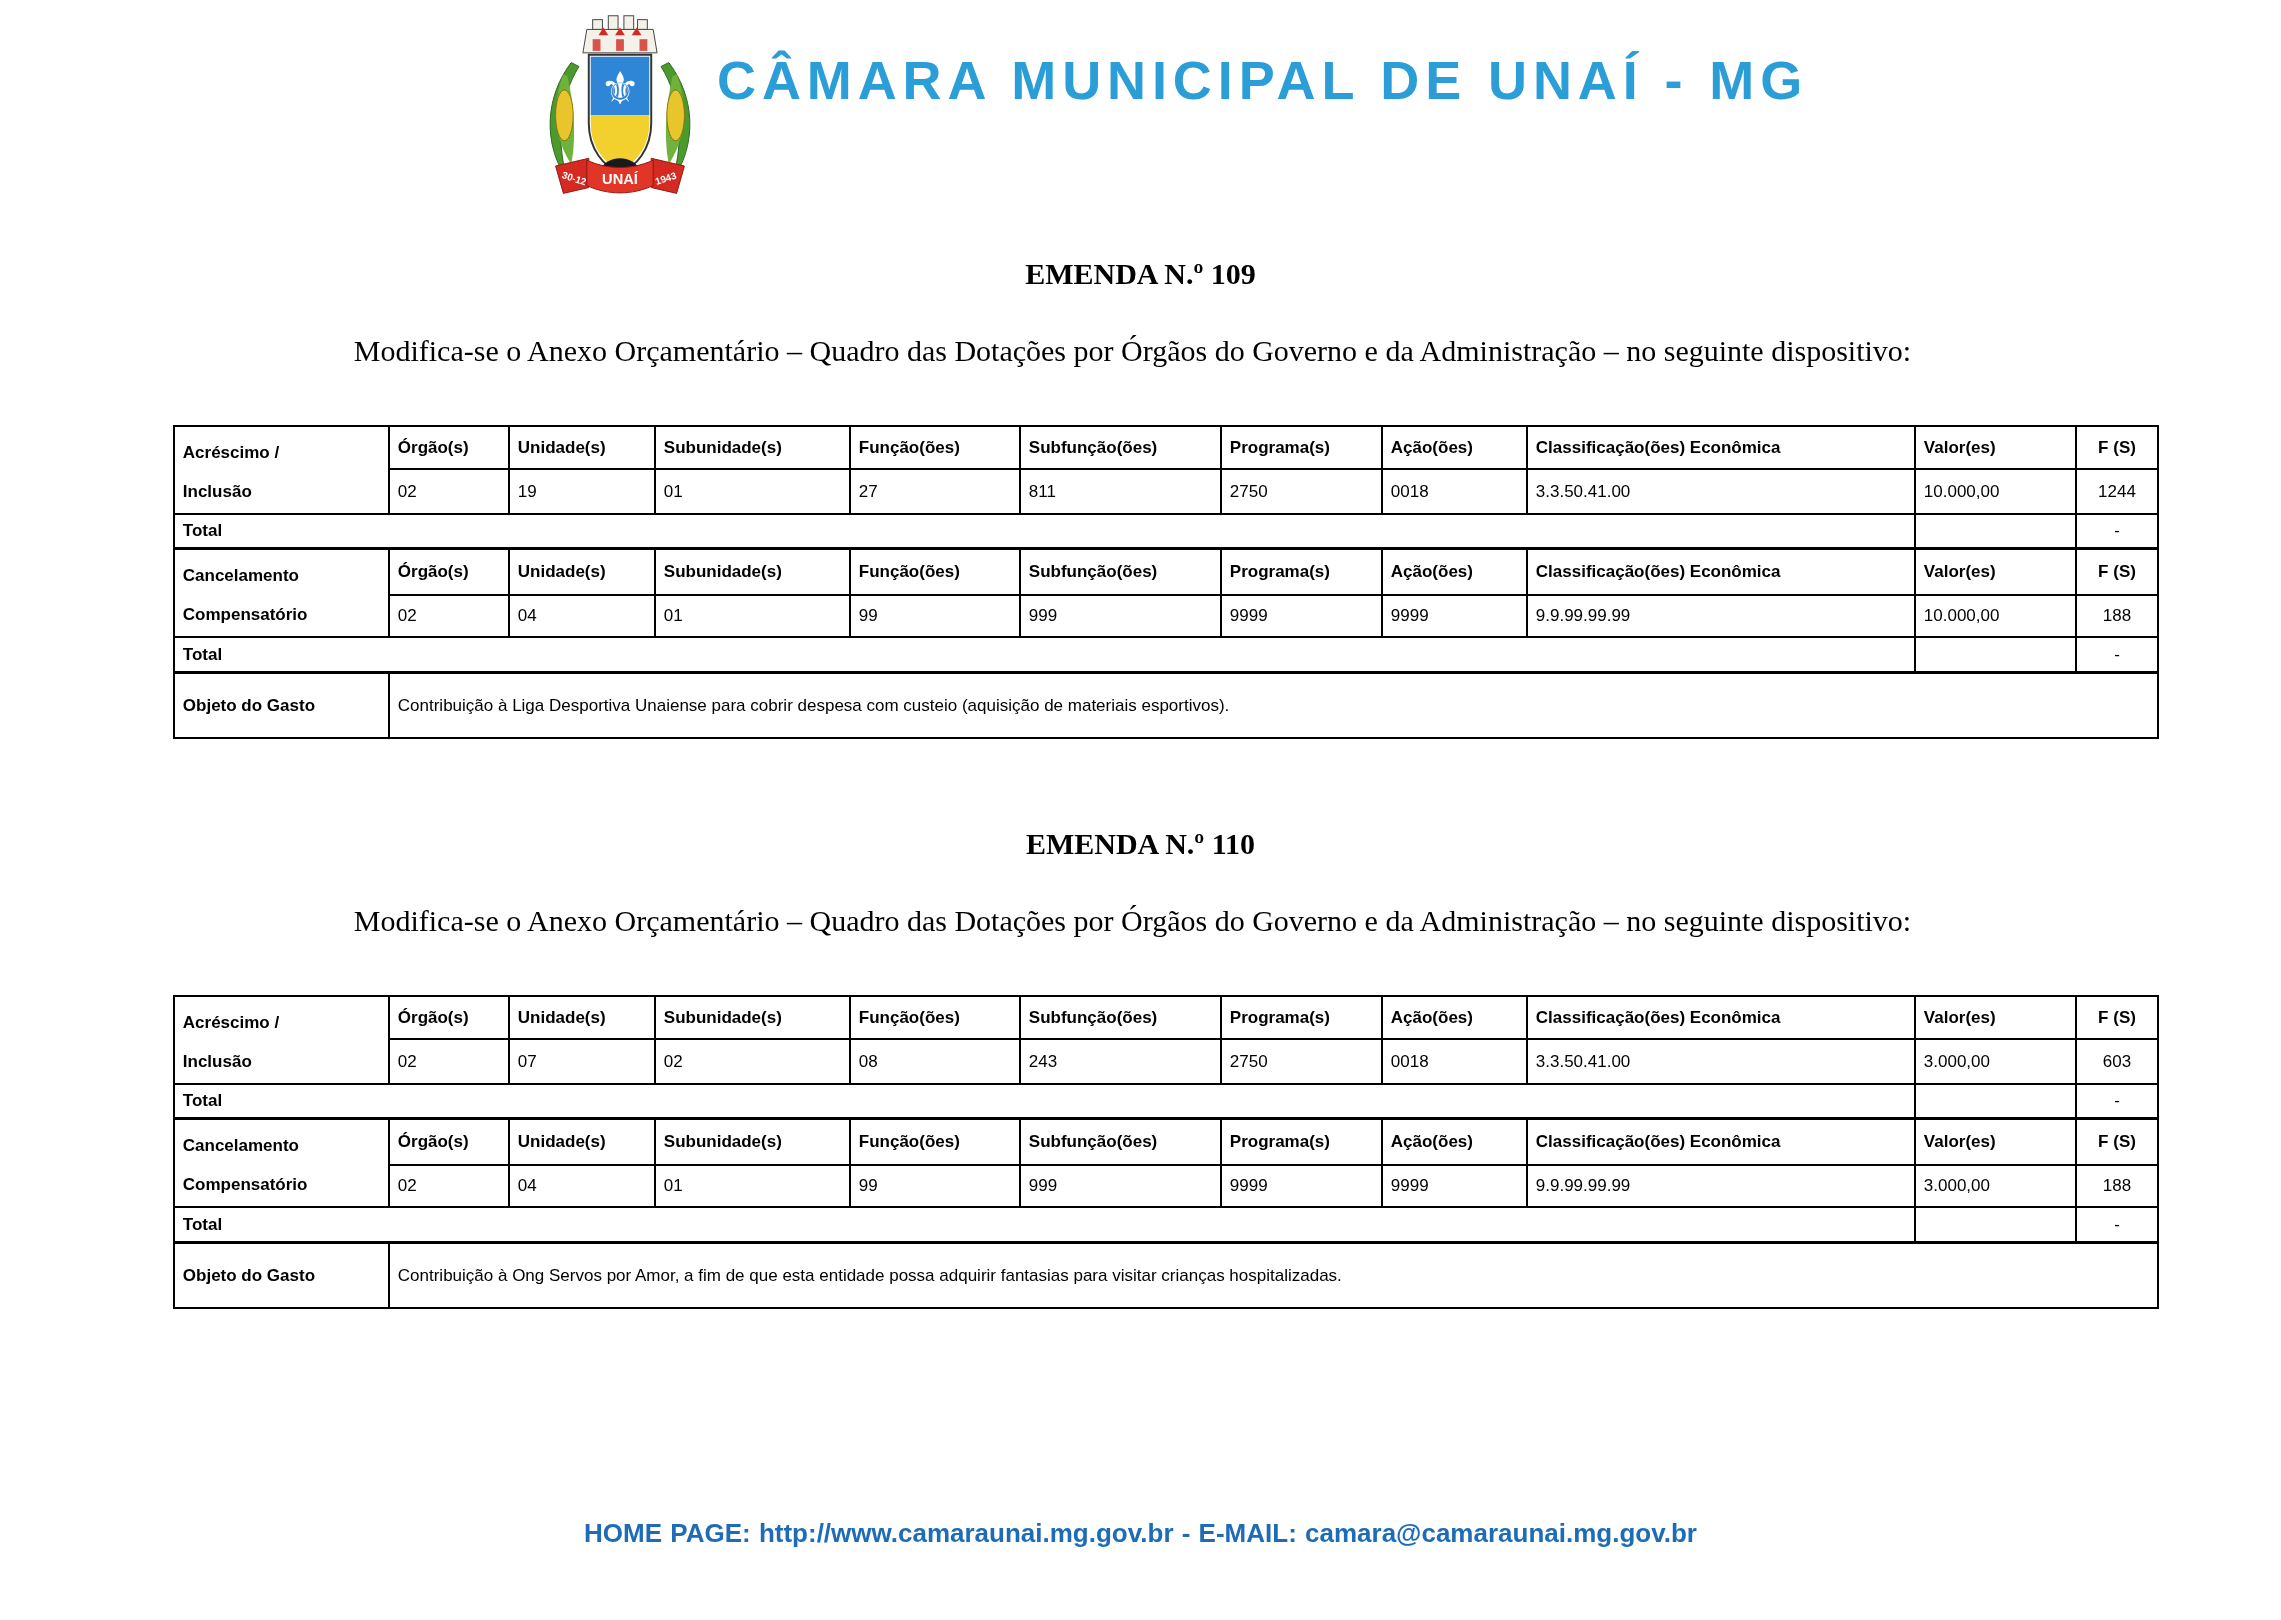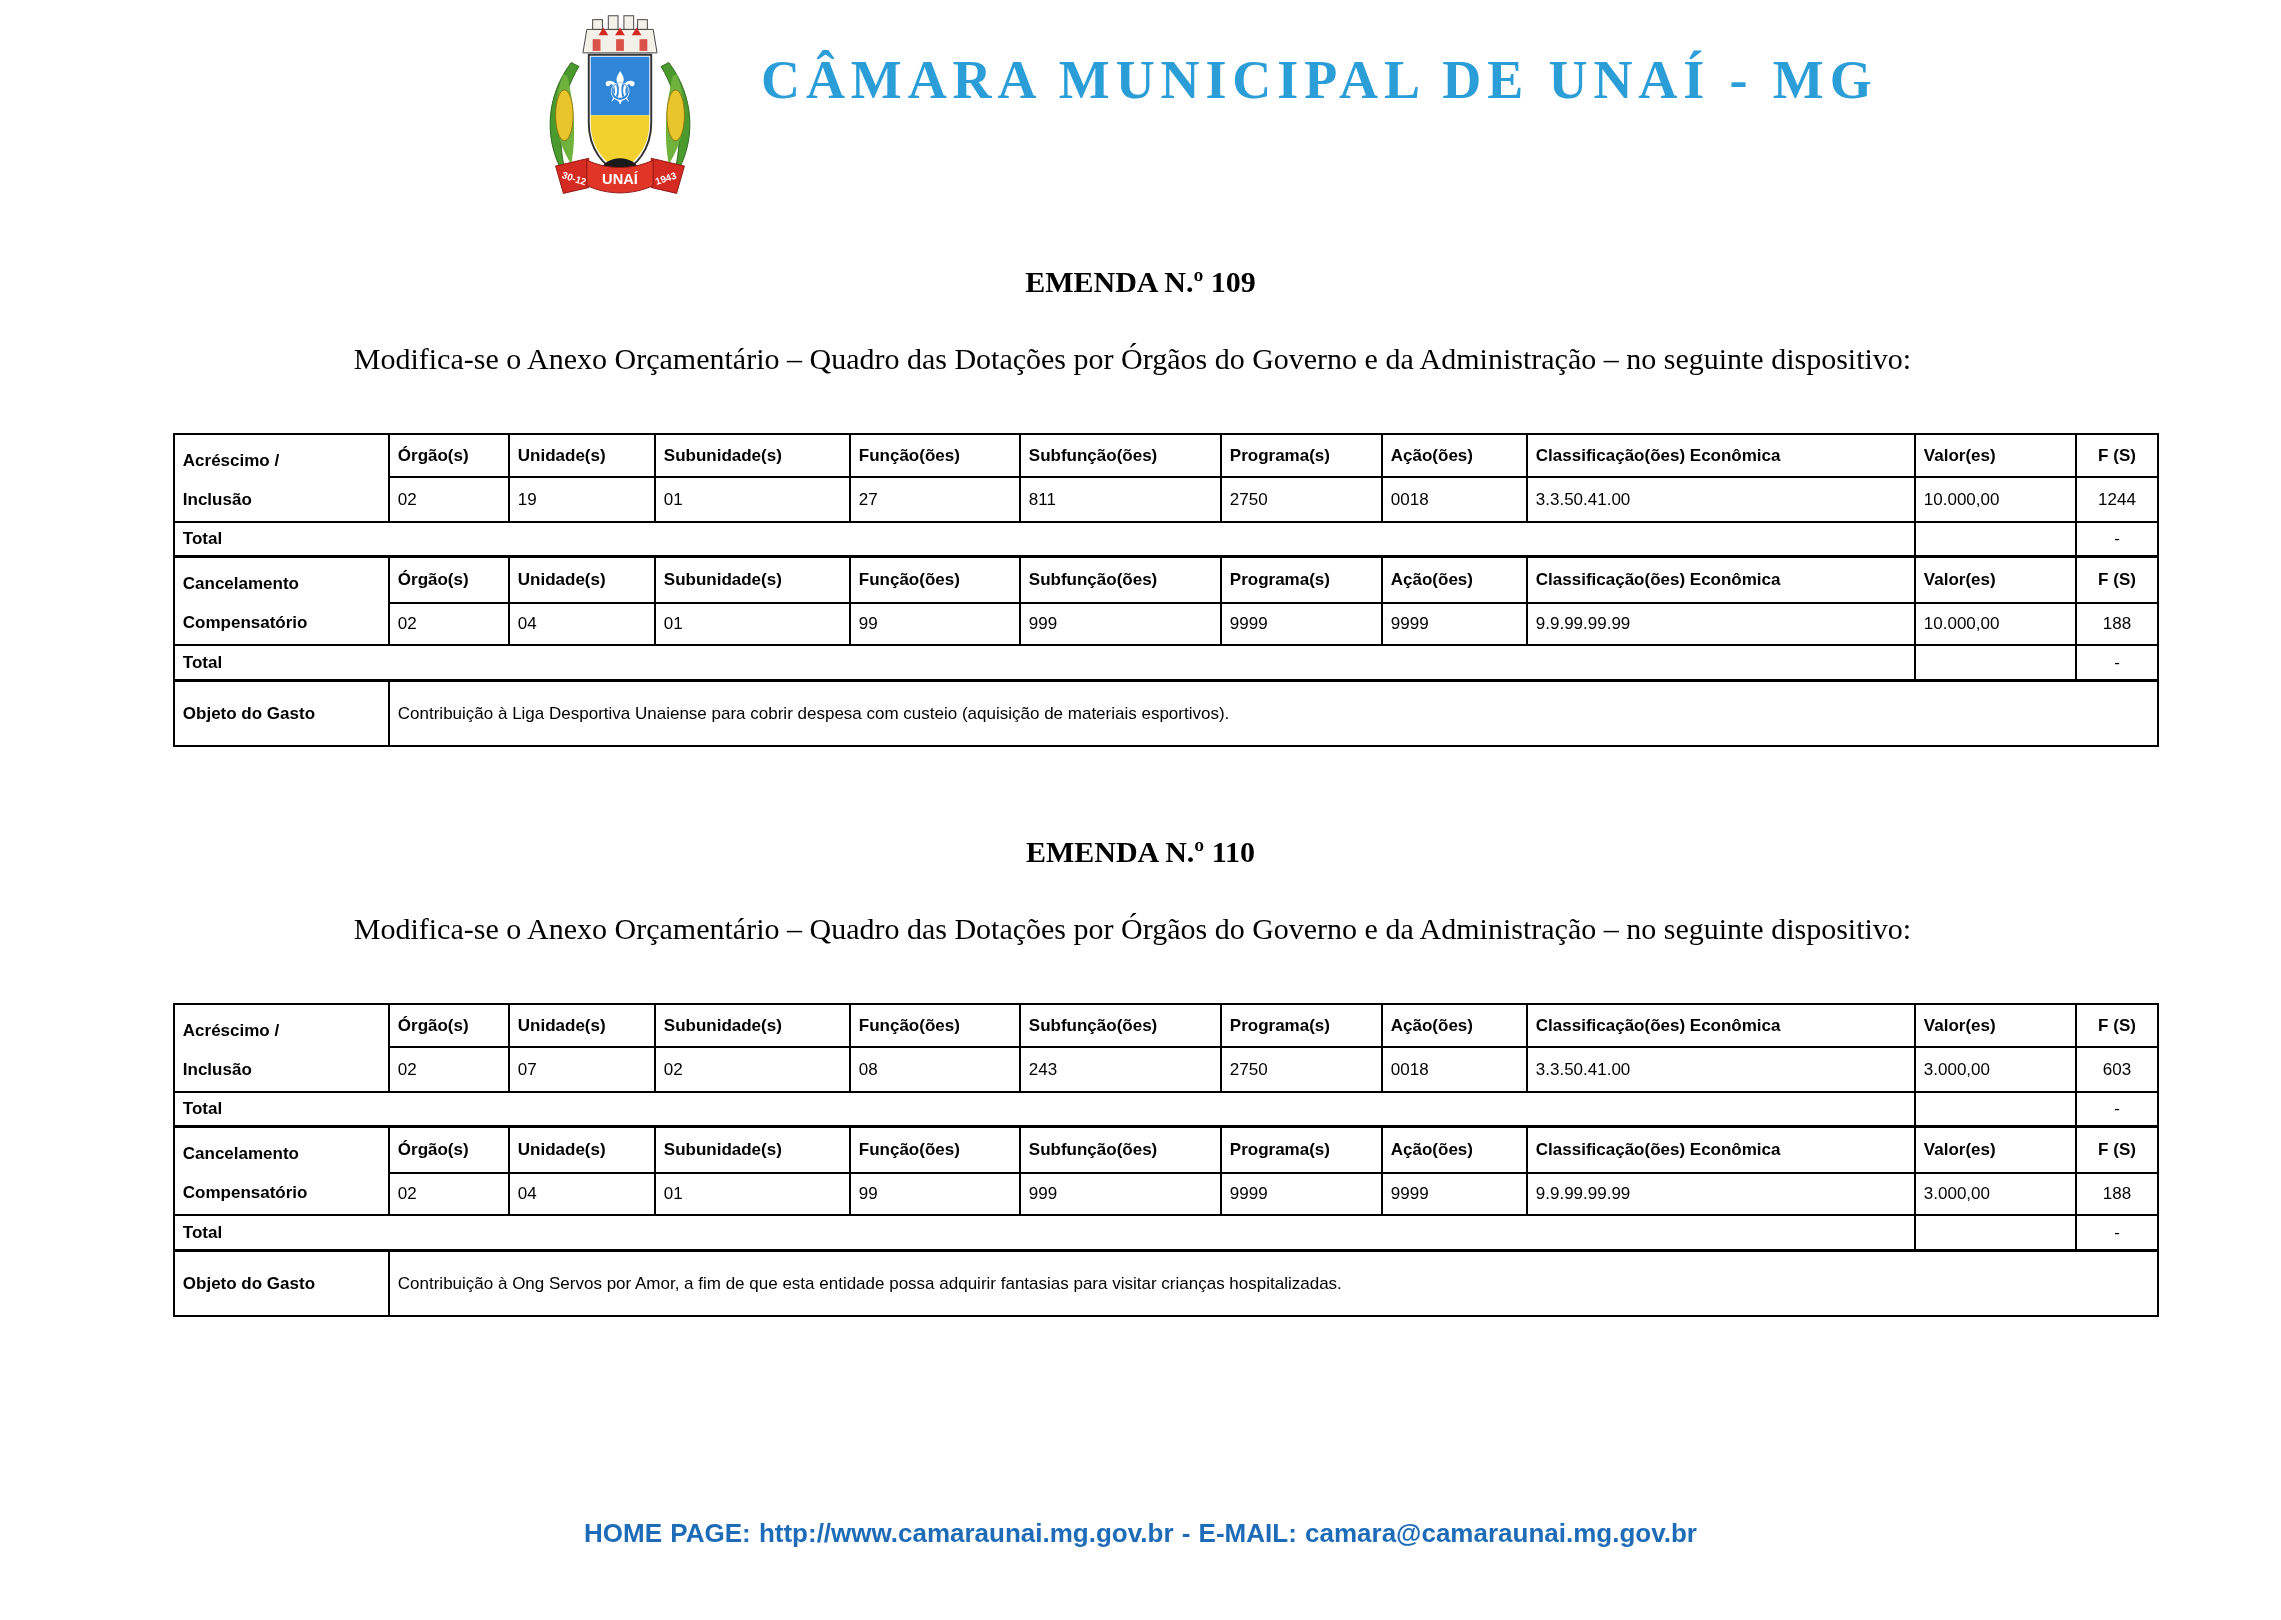--- a/index.html
+++ b/index.html
@@ -13,34 +13,33 @@
     font-family:"Liberation Sans", sans-serif;
     position:relative;
     color:#000;
   }
   
   .logo{
     position:absolute;left:538px;top:5.9px;width:164px;height:203px;
   }
   .doc-title{
     position:absolute;left:717px;top:49px;
-    font-family:Liberation Serif, serif;
+    font-family:Liberation Sans, sans-serif;
     font-weight:bold;
     font-size:54px;
     letter-spacing:5.9px;
     color:var(--title-blue);
     white-space:nowrap;
-    margin-left:44px;
   }
   
   .emenda{position:absolute;left:0;width:100%;}
   #emenda-0{top:249px;}
   #emenda-1{top:819px;}
   .em-title{
-    margin:16px;text-align:center;
+    margin:8px;text-align:center;
     font-family:"Liberation Serif", serif;
     font-size:30px;font-weight:bold;
   }
   .em-sub{
     margin:43px 16px 0 0;text-align:center;
     font-family:"Liberation Serif", serif;
     font-size:30px;font-weight:normal;
   }
   .em-table{
     margin:57px 0 0 173px;

